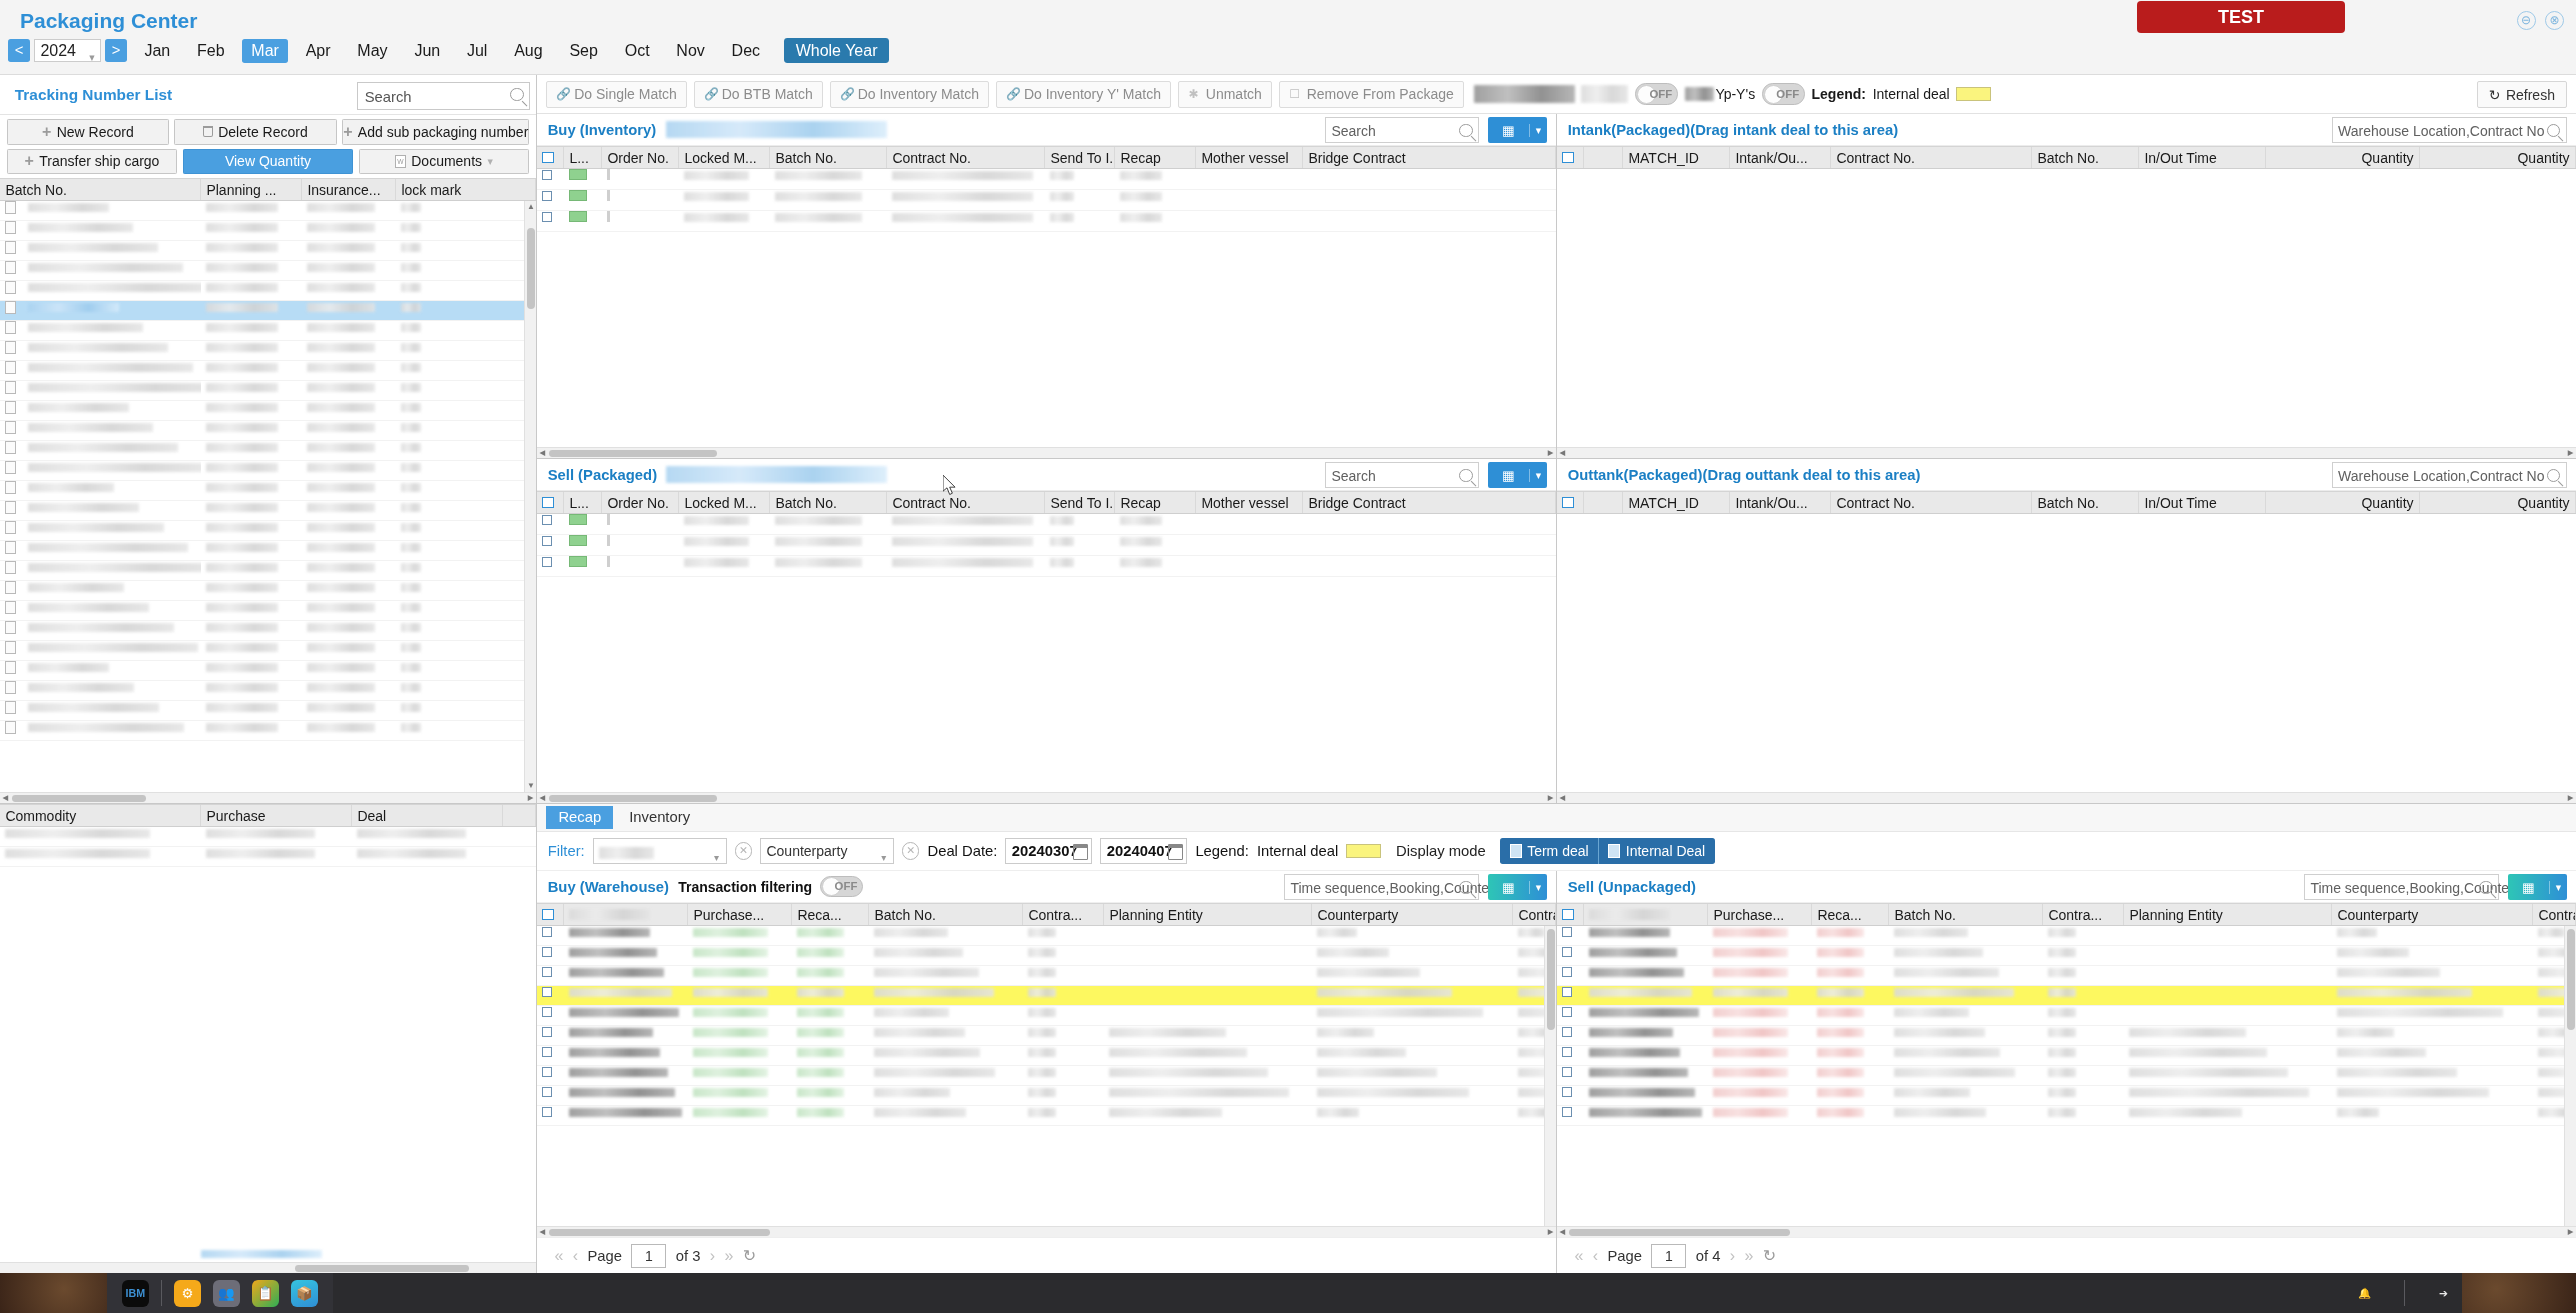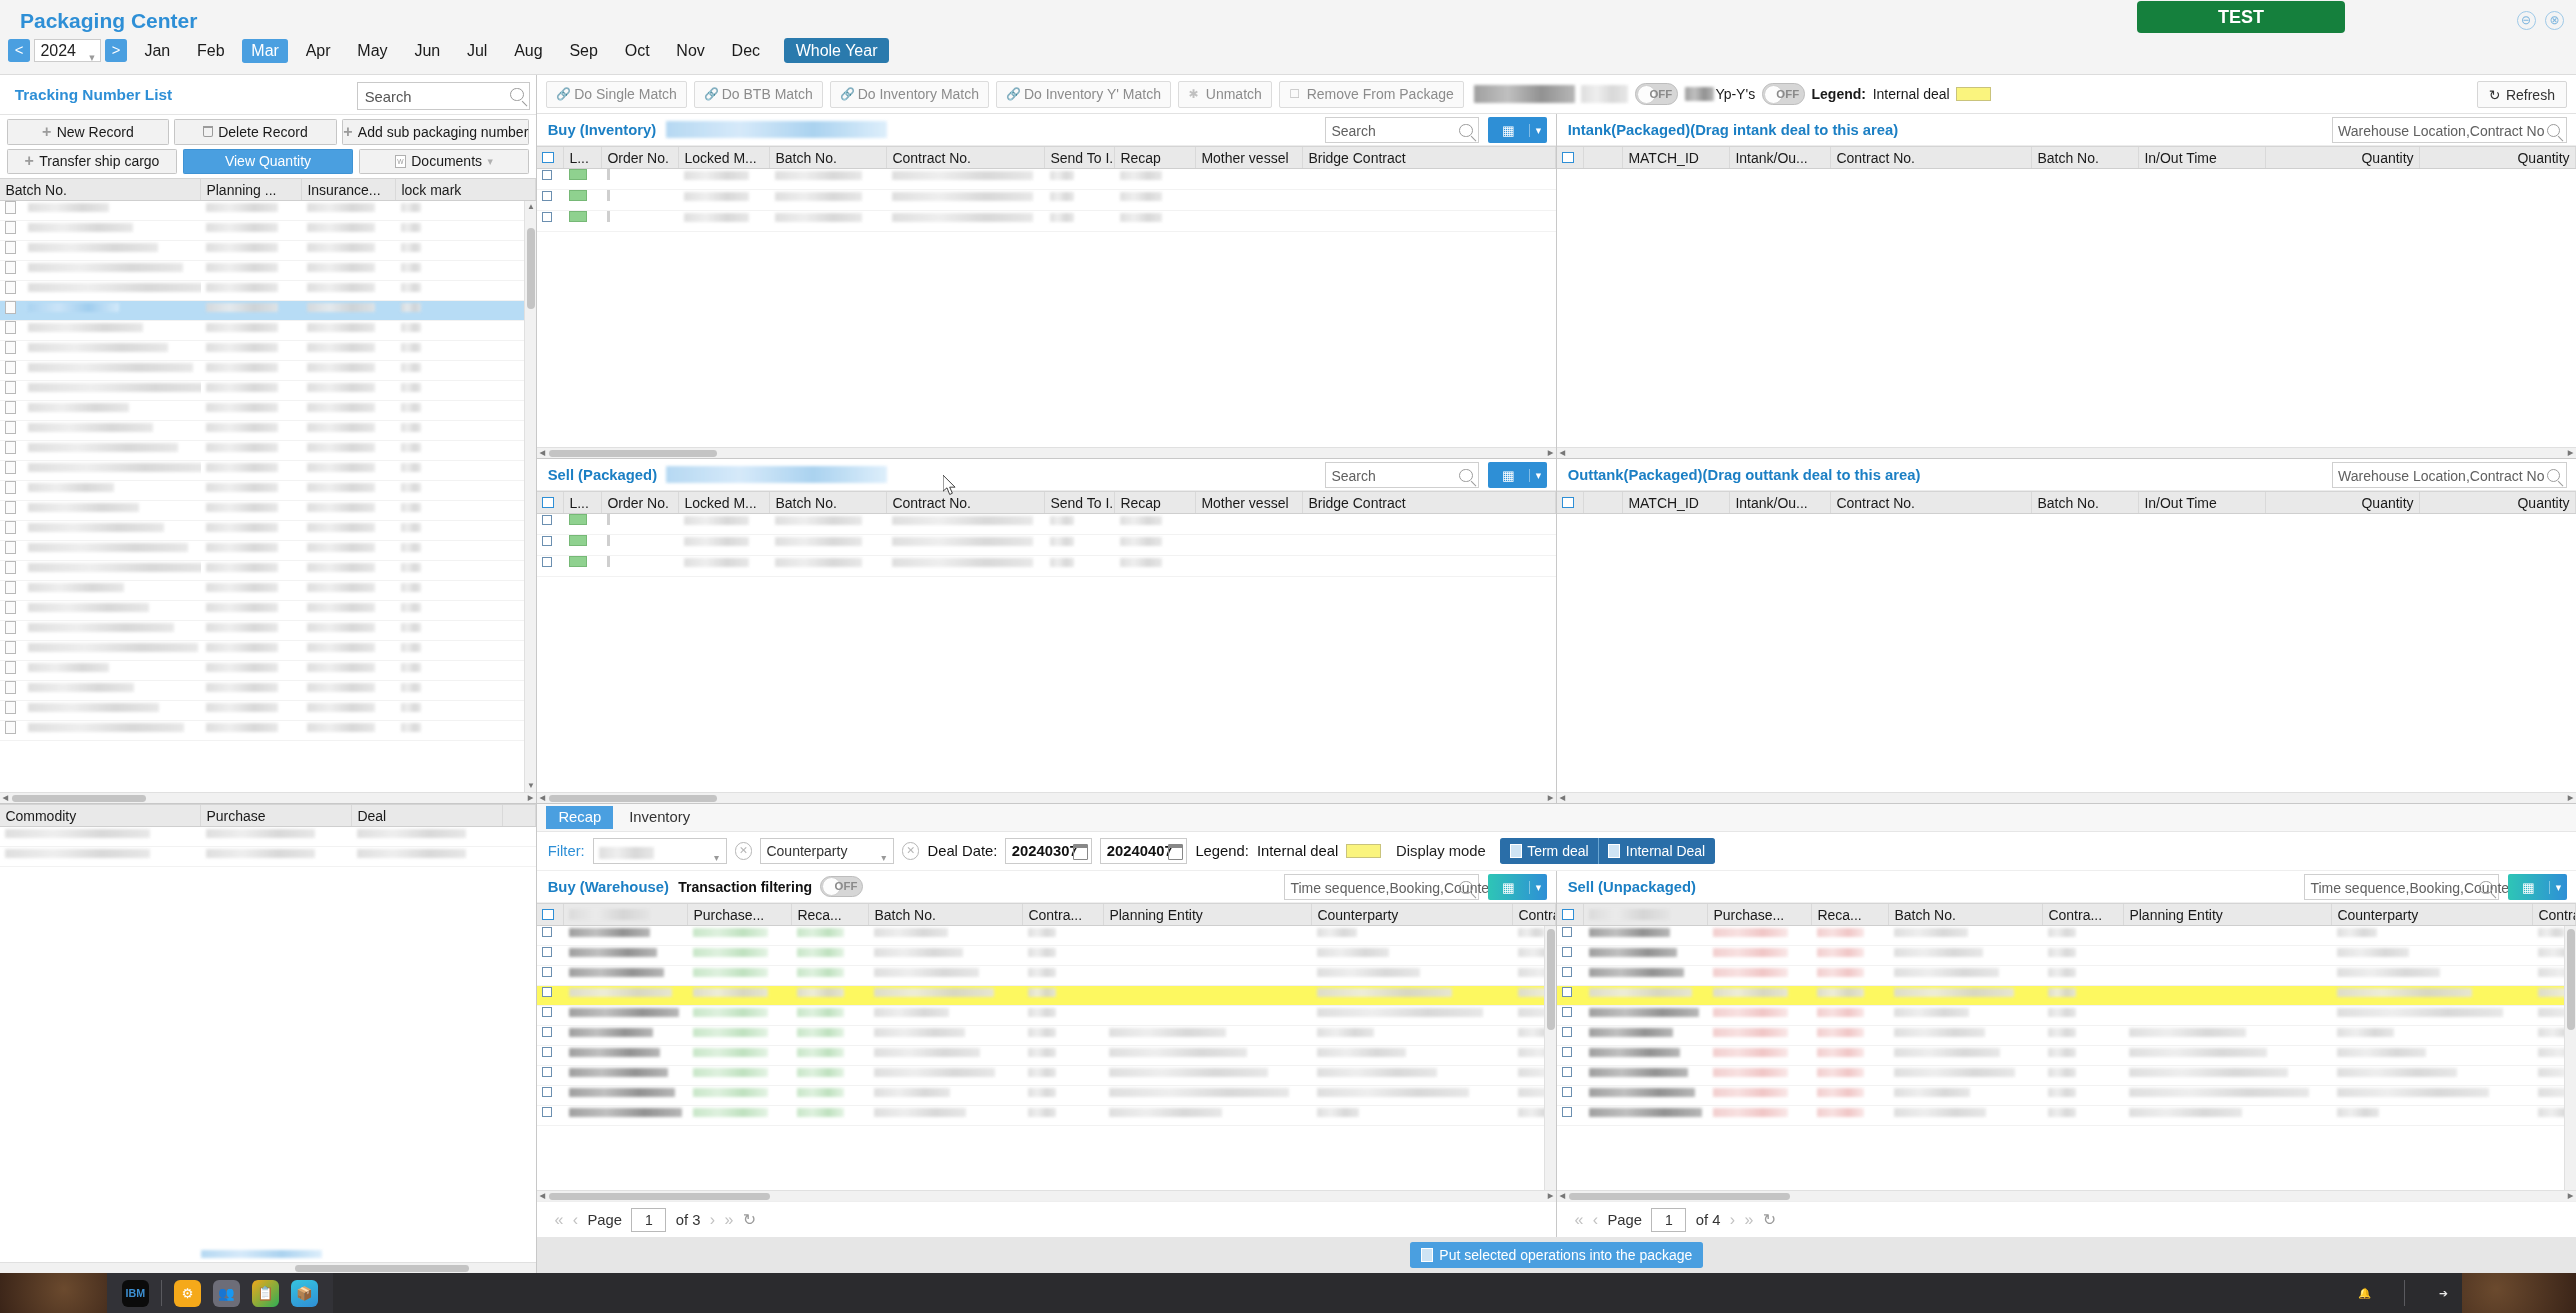--- a/index.html
+++ b/index.html
@@ -45,21 +45,21 @@
     padding: 4px 9.4px; font-size: 16px; color:#1a1a1a;
     margin-left: 8px; border-radius: 2.7px; cursor: pointer; line-height: 16px;
   }
   .month.active { background: #4a9fe0; color: #fff; }
   .wholeyear {
     margin-left: 14.8px; padding: 4.7px 11.4px; font-size: 16px;
     background: #2a7aad; color:#fff; border-radius: 3.4px; cursor:pointer; line-height:16px;
   }
   .test-btn {
     position: absolute; right: 231px; top: 1.3px;
-    width: 208px; height: 32px; background: #15803d;
+    width: 208px; height: 32px; background: #b91c1c;
     color:#fff; font-size: 18px; font-weight: bold;
     text-align: center; line-height: 32px; border-radius: 4px; cursor:pointer;
   }
   .wincontrols { position: absolute; right: 12px; top: 10.7px; display:flex; gap: 9.4px; }
   .wincontrols .wc { width: 19px; height: 19px; border: 1.3px solid #9ec9e8; border-radius:50%;
     color:#7fb6de; font-size: 12px; text-align:center; line-height: 17px; cursor:pointer; }
 
   
   .body { flex: 1; display: flex; min-height: 0; }
   .left-col { width: 537px; flex: 0 0 537px; border-right: 1.3px solid #c8c8c8;
@@ -1131,26 +1131,20 @@
               <span>Page</span>
               <span class="pginput">1</span>
               <span>of 4</span>
               <span class="pgarrow">›</span>
               <span class="pgarrow">»</span>
               <span class="pgarrow dk">↻</span>
             </div>
           </div>
         </div>
 
-        <div class="footer-bar">
-          <div class="put-btn">
-            <span class="pg-doc"></span>
-            <span>Put selected operations into the package</span>
-          </div>
-        </div>
       </div>
     </div>
   </div>
 
   <div class="cursor">
     <svg width="17.4" height="23" viewBox="0 0 26 34">
         <polygon points="0,0 0,24 6,19 10,29 14,27 10,18 18,18" fill="#fff" stroke="#333" stroke-width="1.4"></polygon>
       </svg>
   </div>
 </div>

